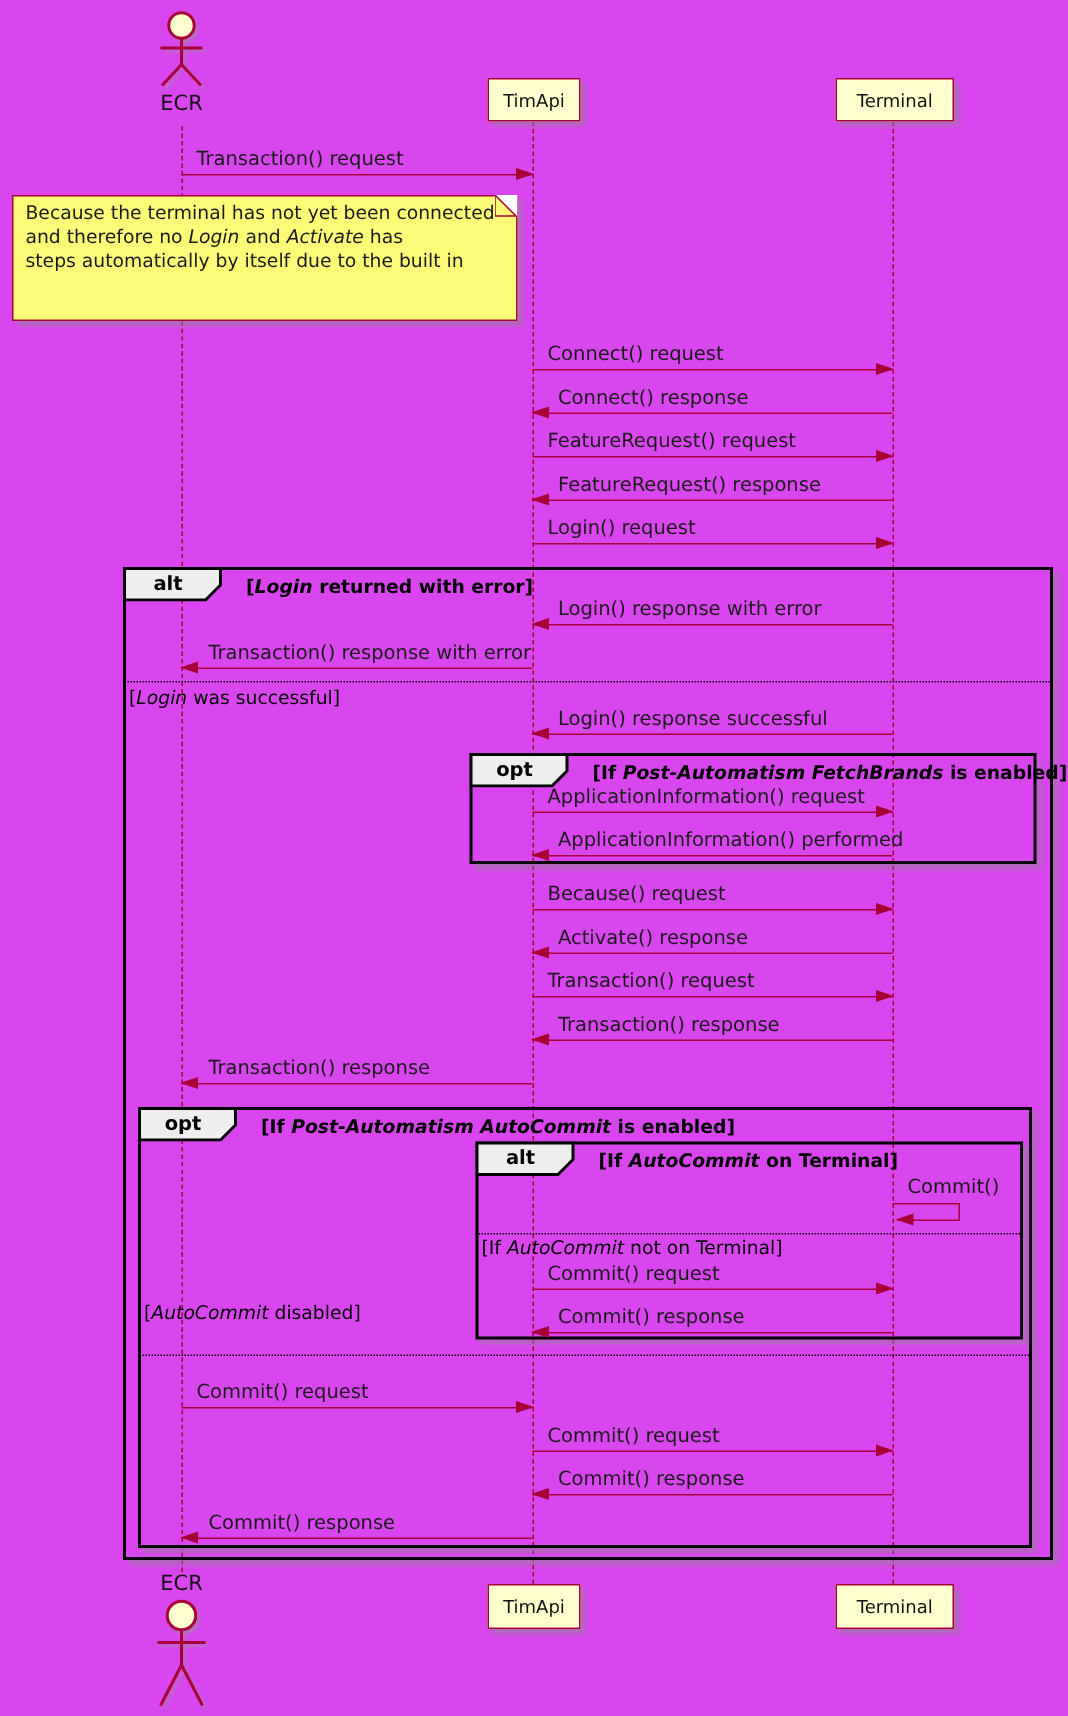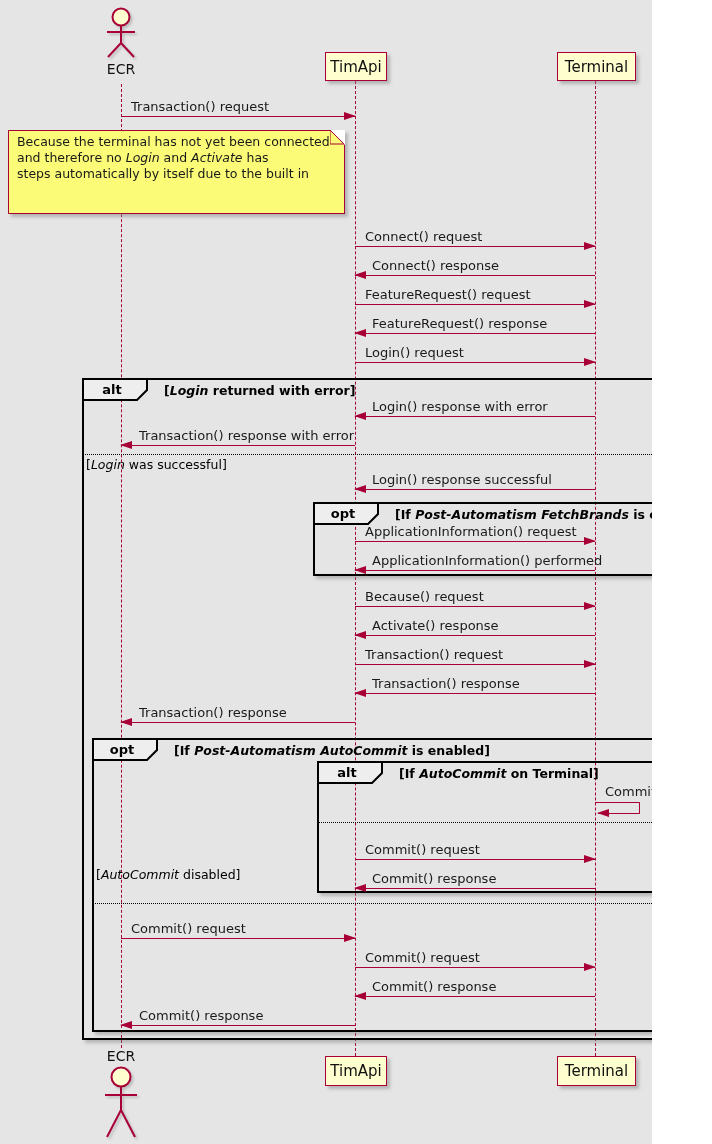--- a/index.html
+++ b/index.html
@@ -1,25 +1,25 @@
 <!DOCTYPE html>
 <html><head>
 <meta charset="utf-8">
 <style>
   html,body { margin:0; padding:0; background:#ffffff; }
   #canvas {
-    position:relative; width:652px; height:1144px; background:#e5e5e5;
+    position:relative; width:712px; height:1144px; background:#d946ef;
     font-family:"DejaVu Sans", sans-serif; overflow:hidden;
   }
   .lifeline { position:absolute; width:0; border-left:1px dashed #A80036; }
   .pbox {
     position:absolute; background:#FEFECE; border:1.5px solid #A80036;
     box-shadow:3px 3px 3px rgba(140,140,140,0.55);
     display:flex; align-items:center; justify-content:center;
-    font-size:15px; color:#111; box-sizing:border-box;
+    font-size:12px; color:#111; box-sizing:border-box;
   }
   .actor-label { position:absolute; font-size:14px; color:#111; transform:translateX(-50%); white-space:nowrap; }
   .actor-svg { position:absolute; filter:drop-shadow(2px 2px 1px rgba(150,150,150,0.5)); }
   .mlabel { position:absolute; font-size:13px; color:#1a1a1a; white-space:nowrap; z-index:5; }
   .aline { position:absolute; height:0; border-top:1px solid #A80036; z-index:4; }
   .aline.r::after {
     content:""; position:absolute; right:-1px; top:-5px; width:0; height:0;
     border-style:solid; border-width:4.5px 0 4.5px 12px;
     border-color:transparent transparent transparent #A80036;
   }
@@ -174,20 +174,21 @@
     <span class="ftabtext">alt</span>
     <span class="fcond"><span>[If </span><i>AutoCommit</i><span> on Terminal]</span></span>
   </div>
 
   <div class="mlabel" style="left:605px; top:784px">Commit()</div>
   <div class="aline" style="left:595px; top:802px; width:45px"></div>
   <div class="sline-v" style="left:639px; top:802px; height:11px"></div>
   <div class="aline l" style="left:598px; top:813px; width:42px"></div>
 
   <div class="divider" style="left:317px; top:822px; width:365px"></div>
+  <div class="divlabel" style="left:321px; top:824px"><span>[If </span><i>AutoCommit</i><span> not on Terminal]</span></div>
 
   <div class="mlabel" style="left:365px; top:842px">Commit() request</div>
   <div class="aline r" style="left:355px; top:859px; width:240px"></div>
 
   <div class="mlabel" style="left:372px; top:871px">Commit() response</div>
   <div class="aline l" style="left:355px; top:888px; width:240px"></div>
 
   <div class="divider" style="left:92px; top:903px; width:596px"></div>
   <div class="divlabel" style="left:96px; top:867px"><span>[</span><i>AutoCommit</i><span> disabled]</span></div>
 

